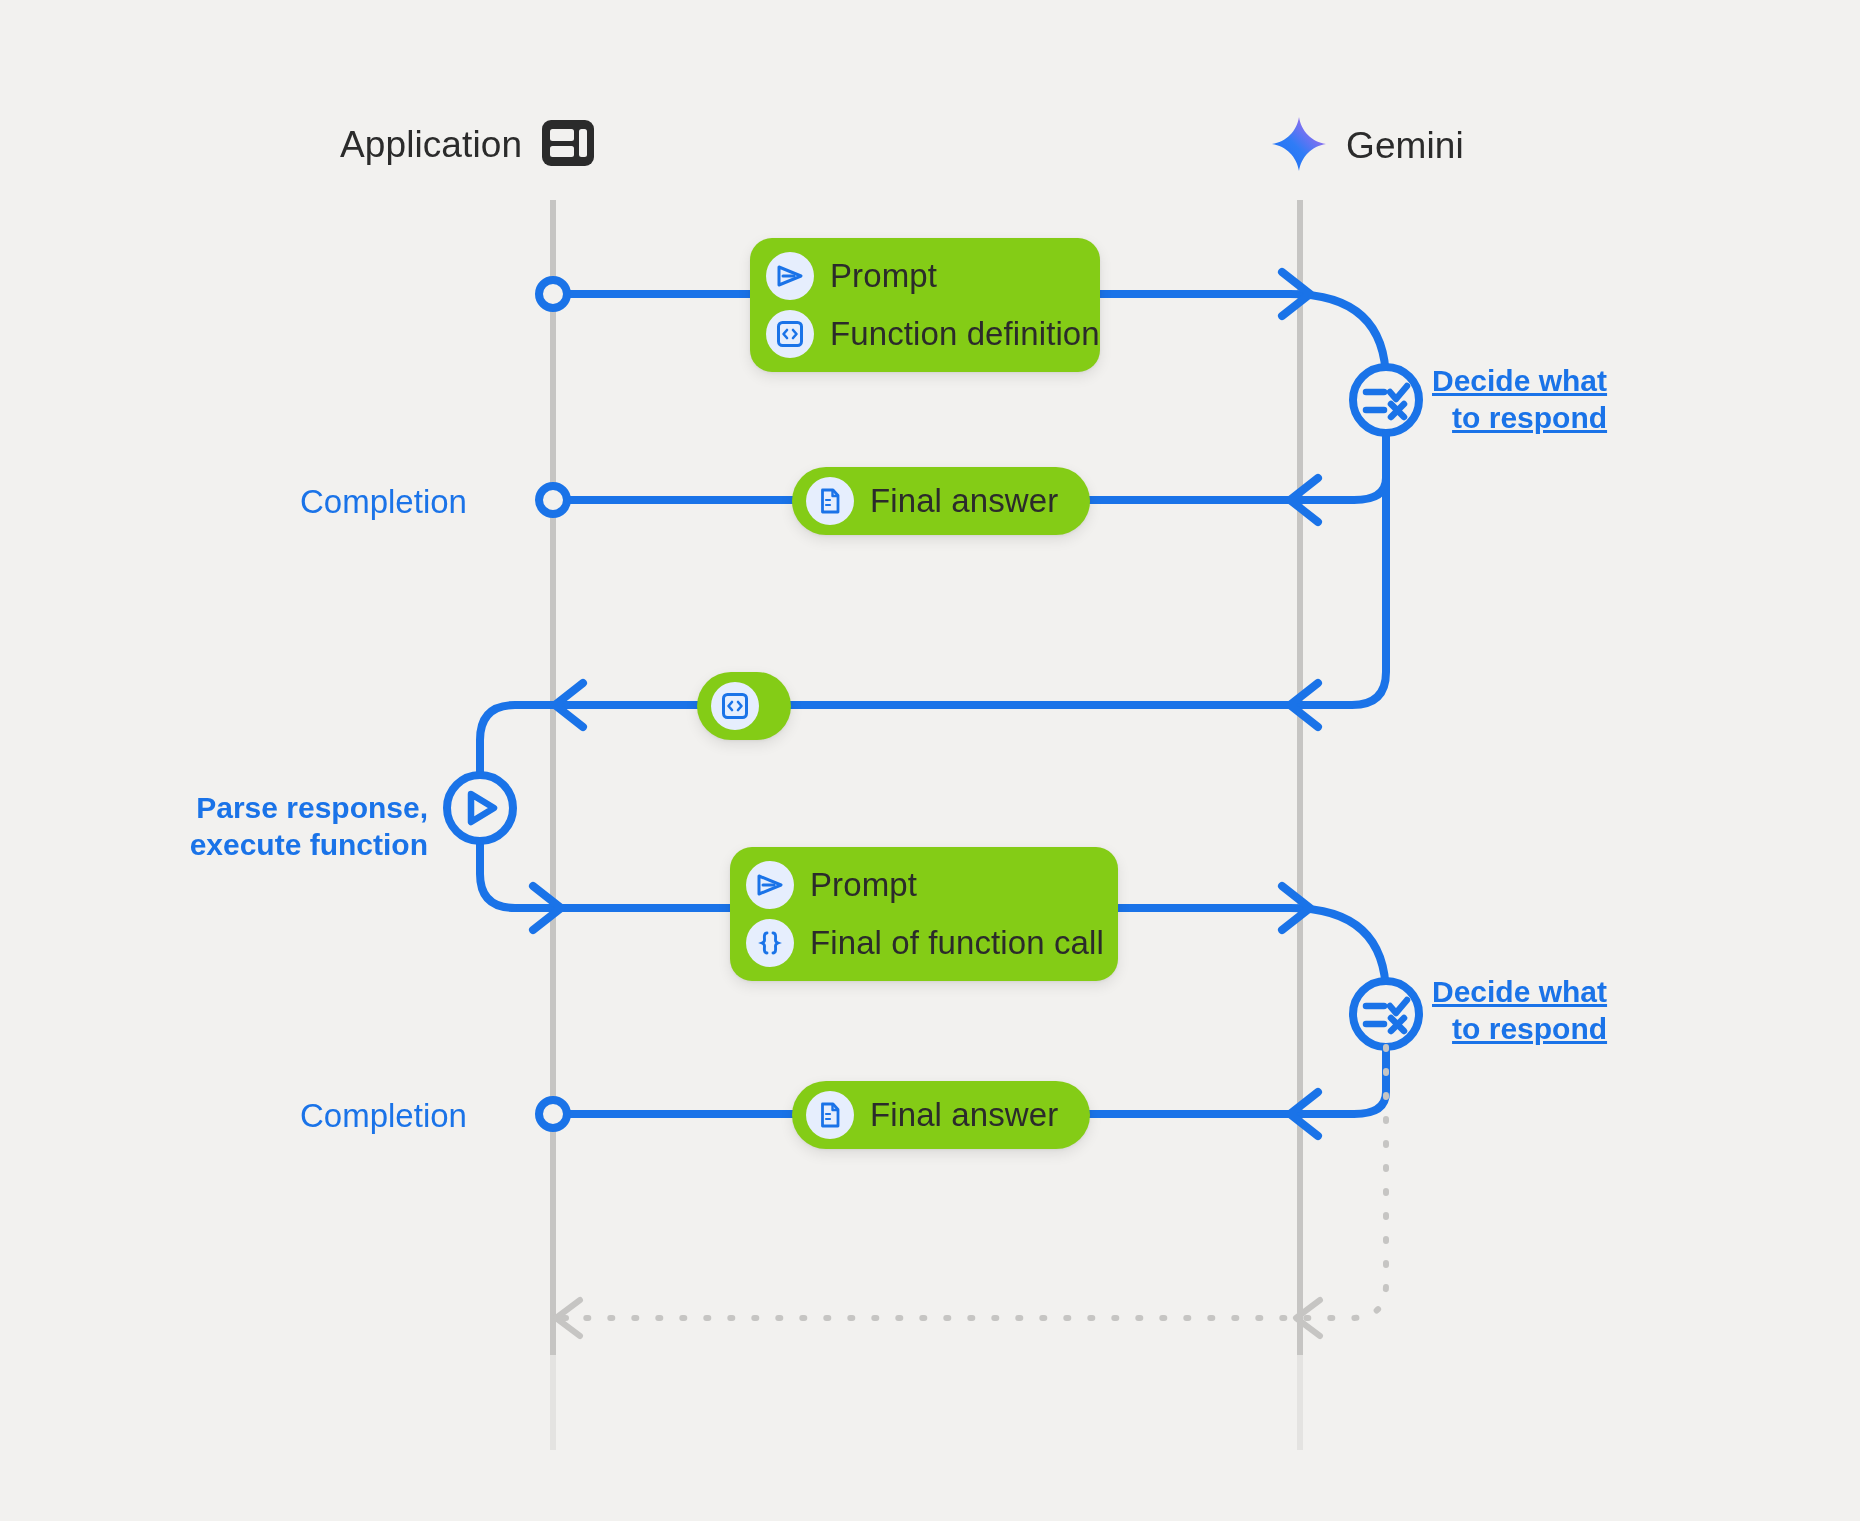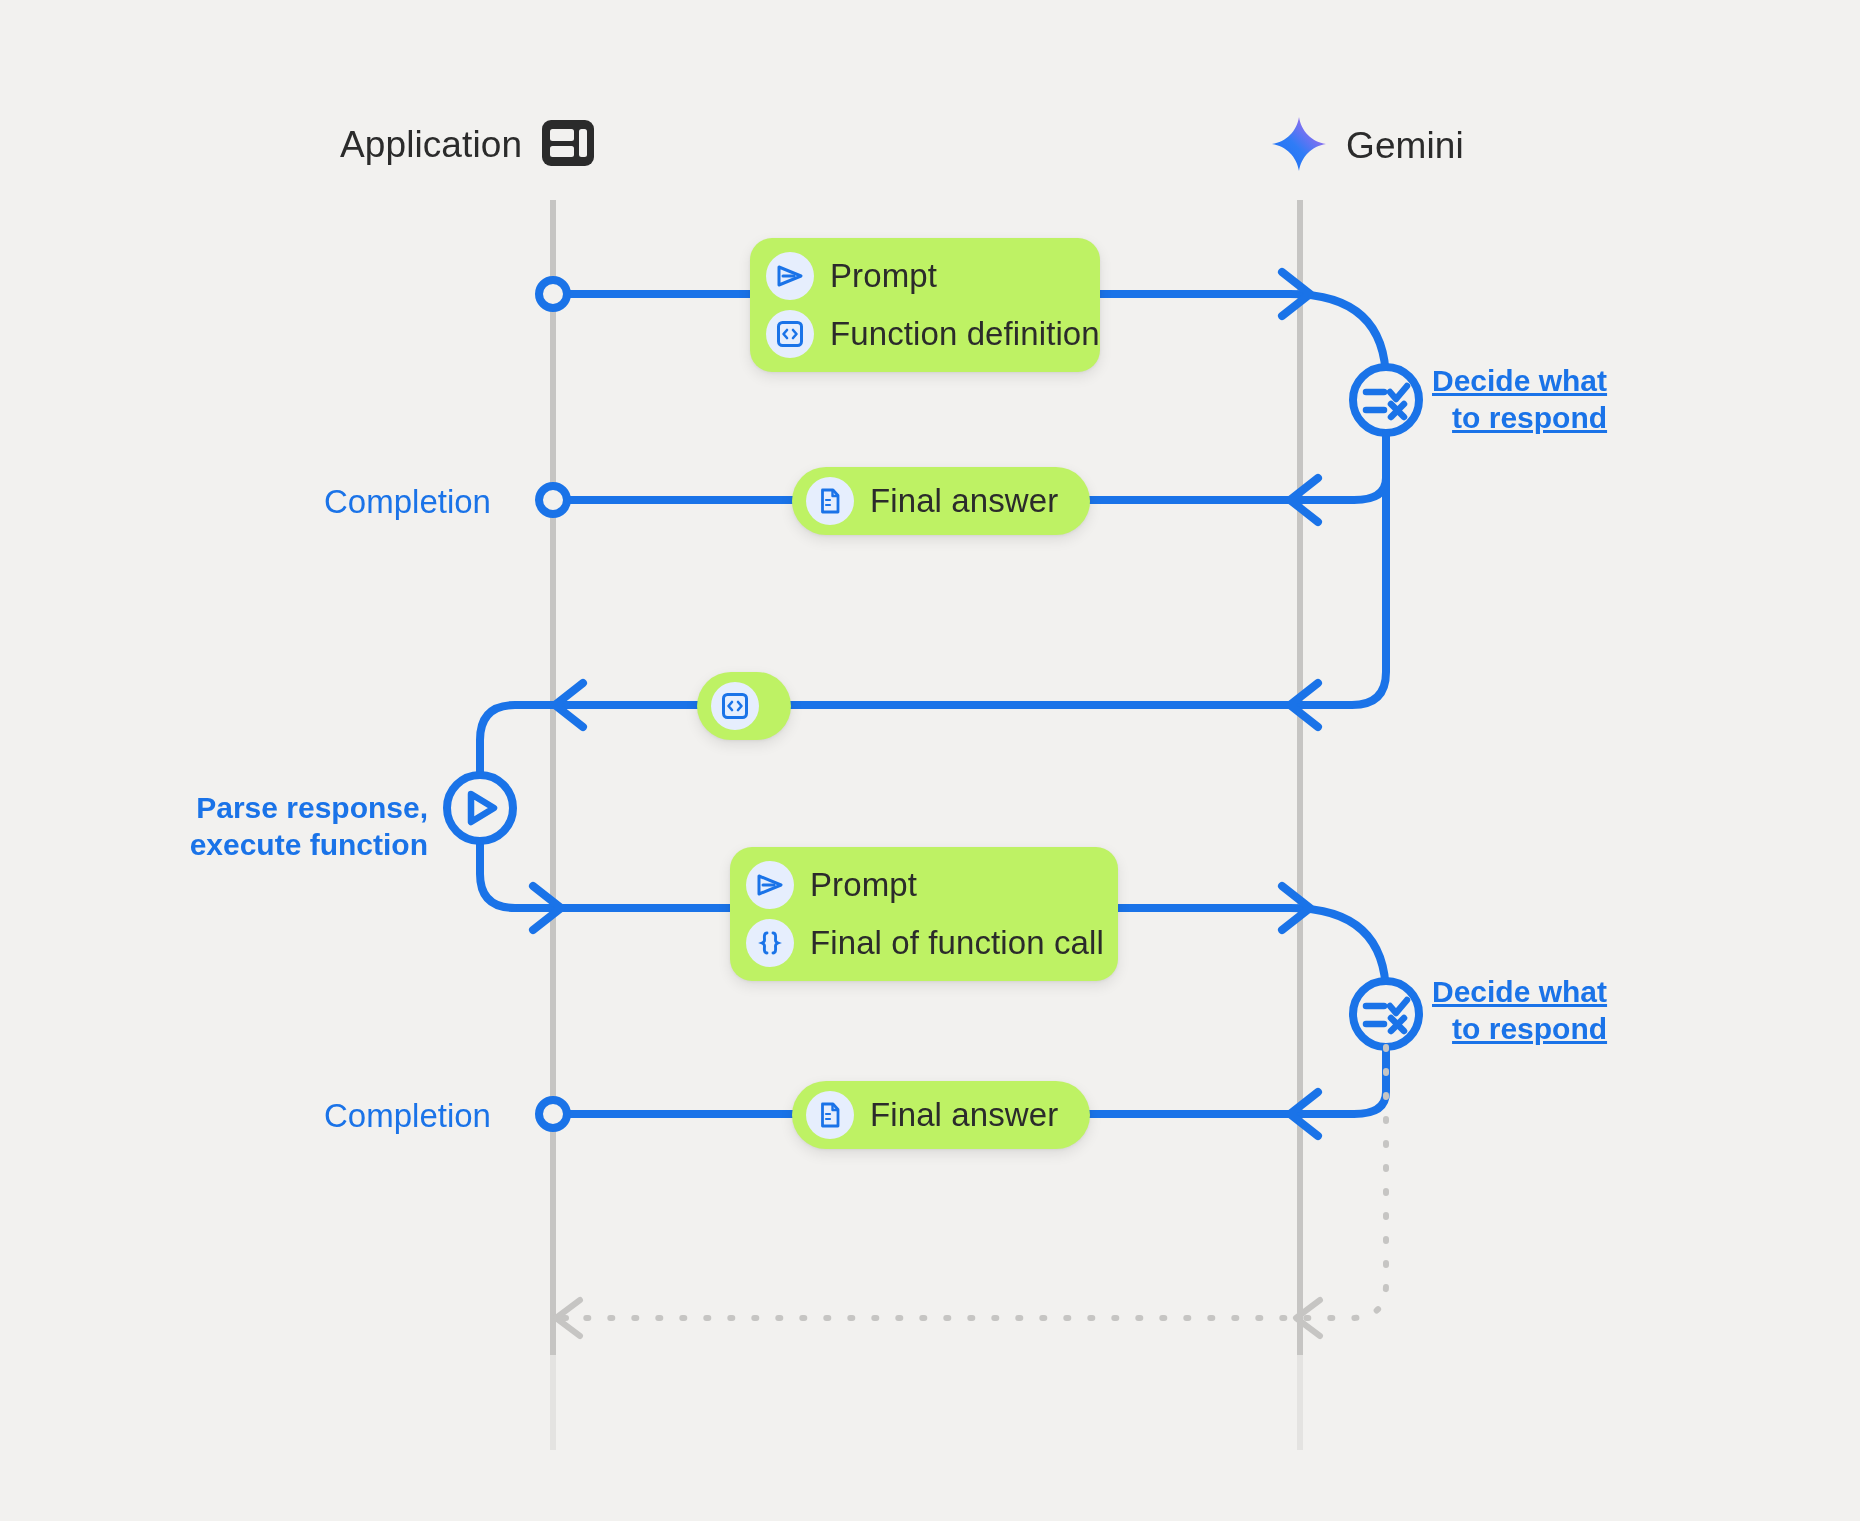--- a/index.html
+++ b/index.html
@@ -39,21 +39,21 @@
   .actor-label {
     font-size: 37px;
     color: #2b2b2b;
     letter-spacing: 0.1px;
   }
   .actor-icon { display: block; }
 
   
   .msg-card {
     position: absolute;
-    background: #bef264;
+    background: #84cc16;
     border-radius: 22px;
     box-shadow: 0 5px 14px rgba(0,0,0,0.09), 0 1px 3px rgba(0,0,0,0.06);
     padding: 14px 28px 14px 16px;
     display: flex;
     flex-direction: column;
     gap: 10px;
     box-sizing: border-box;
   }
   .msg-card.pill {
     border-radius: 34px;
@@ -91,21 +91,21 @@
     white-space: pre-line;
   }
   .annot.right { text-align: right; text-decoration: underline; }
   .annot.left  { text-align: right; }
 
   .lifeline-label {
     position: absolute;
     color: #1a73e8;
     font-size: 33px;
     white-space: nowrap;
-    text-align: center;
+    text-align: left;
   }
 
   .loop-label {
     position: absolute;
     font-size: 33px;
     color: #2b2b2b;
     background: #f2f1ef;
     padding: 0 14px;
     white-space: nowrap;
   }

